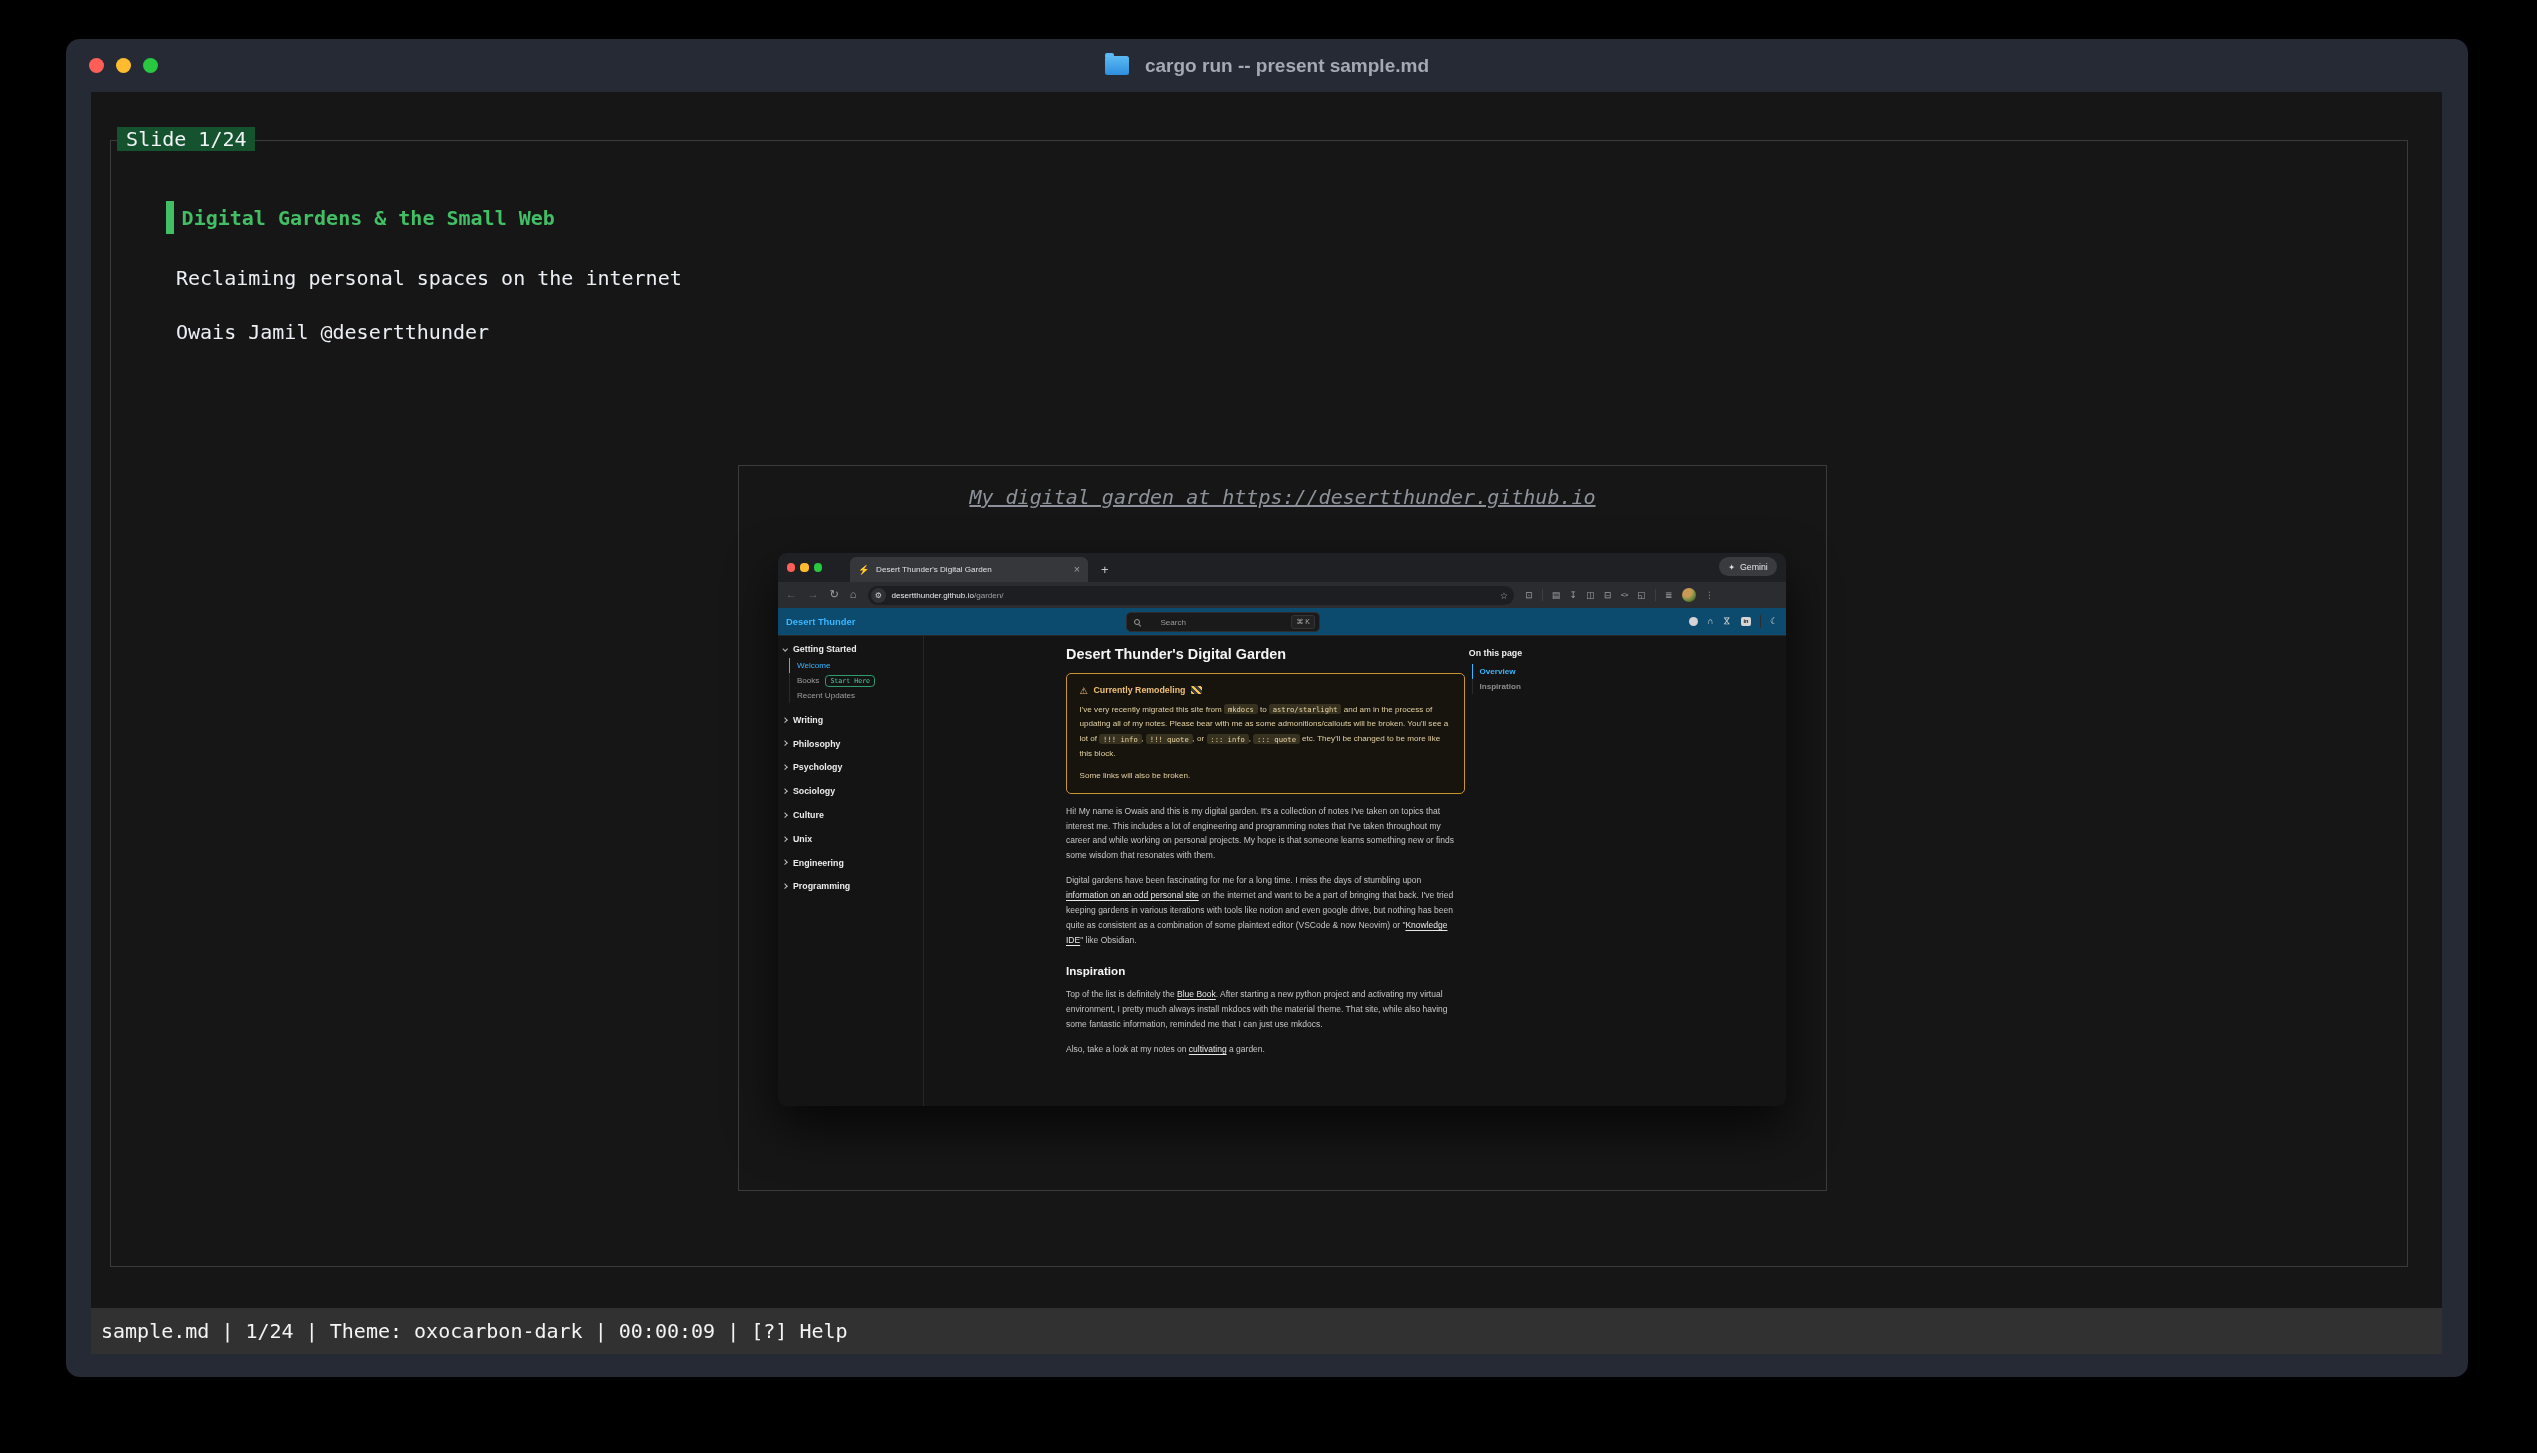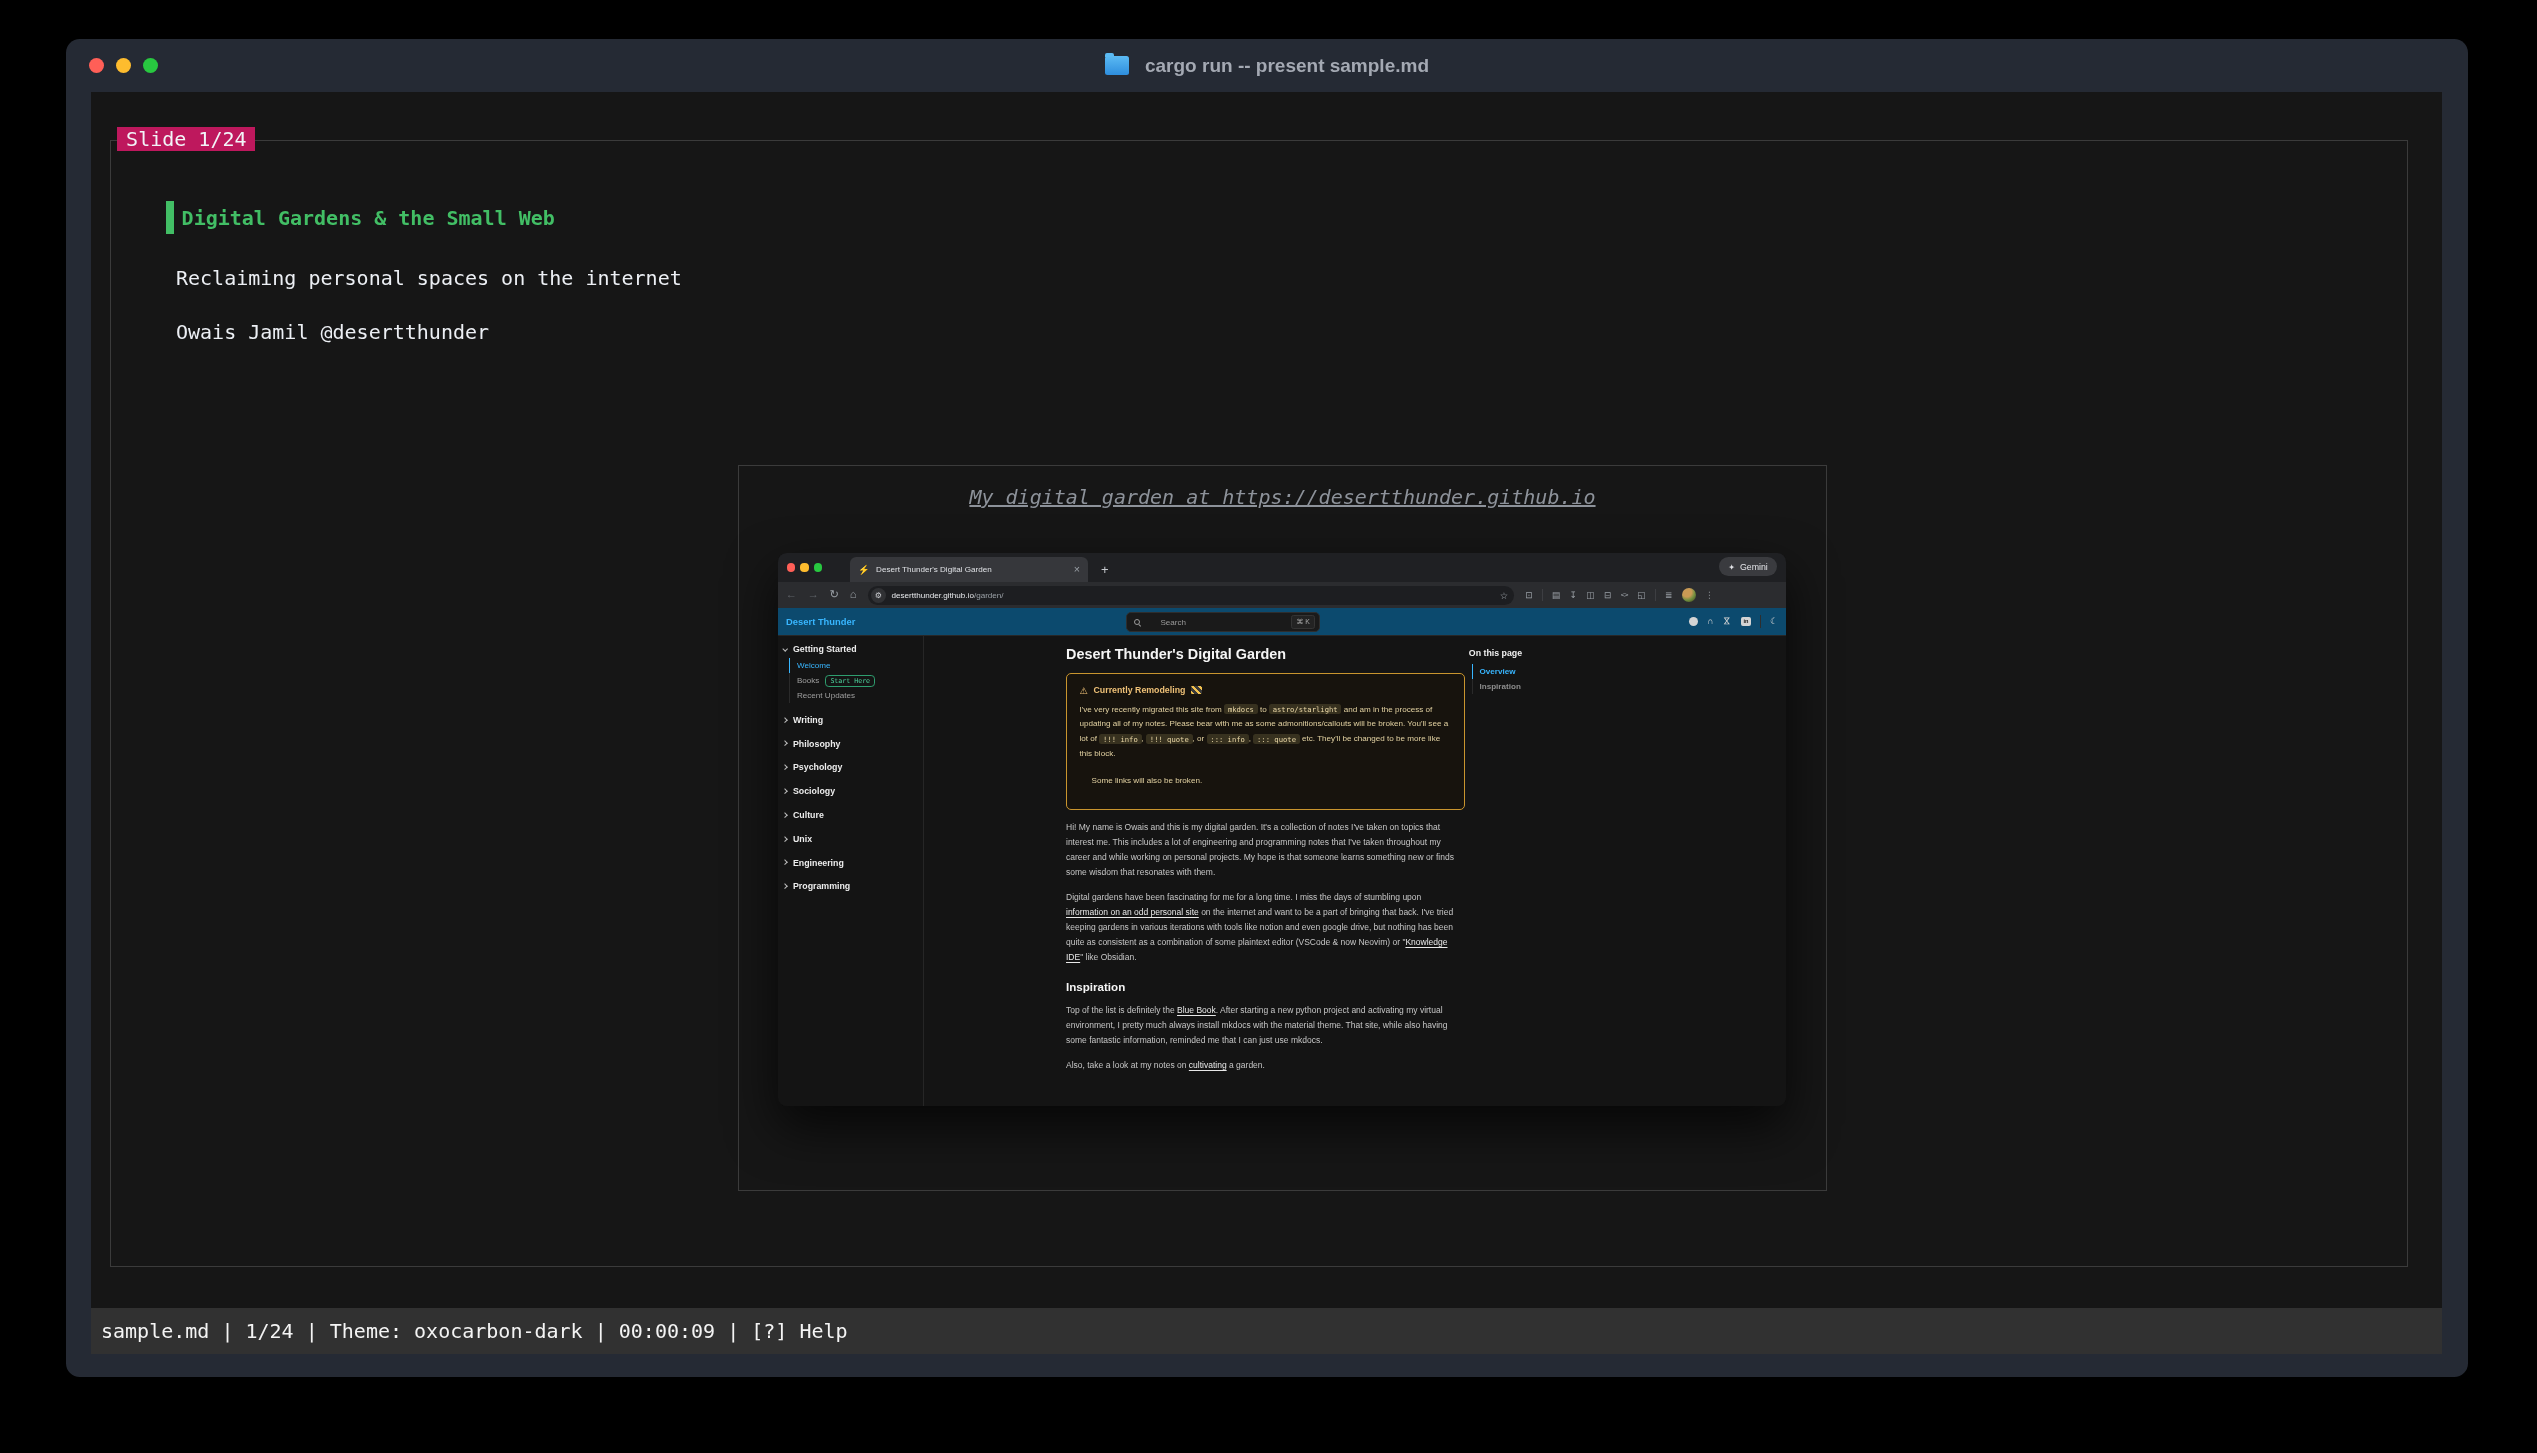--- a/index.html
+++ b/index.html
@@ -27,21 +27,21 @@
   }
   .doc-icon { width:24px; height:19px; border-radius:2.5px; background:linear-gradient(180deg,#5bbaf3,#2e8ede); position:relative; }
   .doc-icon::before { content:""; position:absolute; top:-3.1px; left:0; width:9.4px; height:4.4px; border-radius:1.9px 1.9px 0 0; background:#5bbaf3; }
 
   
   .terminal {
     position:absolute; left:25px; right:26px; top:53px; bottom:22.6px;
     background:#161616; font-family:"DejaVu Sans Mono", monospace; color:#f2f4f8;
   }
   .slide-frame { position:absolute; left:19px; top:48px; width:2298px; height:1127px; border:1.3px solid #3b3b3b; }
-  .frame-label { position:absolute; top:-14.4px; left:6.3px; background:#be185d; padding:0 8.8px; font-size:20px; color:#f2f4f8; }
+  .frame-label { position:absolute; top:-14.4px; left:6.3px; background:#14532d; padding:0 8.8px; font-size:20px; color:#f2f4f8; }
 
   .heading-row { position:absolute; left:55px; top:60px; display:flex; align-items:center; gap:7.5px; }
   .hbar { width:8.1px; height:33px; background:#42be65; }
   .htext { color:#42be65; font-size:20px; font-weight:bold; }
   .tline { position:absolute; left:65px; font-size:20px; color:#eceff4; }
   .tline.sub { top:125px; }
   .tline.author { top:179px; }
 
   .image-box { position:absolute; left:627px; top:324px; width:1089px; height:726px; border:1.3px solid #3b3b3b; }
   .caption { position:absolute; top:19px; left:0; right:0; text-align:center; font-style:italic; font-size:20px; color:#8d929a;text-decoration:underline; }
@@ -123,21 +123,21 @@
   .badge { margin-left:5.6px; border:0.6px solid #2e9e6f; color:#4fd7a0; border-radius:3.8px; font-family:"DejaVu Sans Mono", monospace; font-size:6.6px; padding:0 4.4px; line-height:10px; white-space:pre; }
 
   .s-main { width:399px; margin-left:142px; padding-top:10px; color:#c6c6c6; flex:0 0 auto; }
   .s-h1 { color:#f5f5f5; font-size:14.4px; font-weight:bold; margin:0 0 10.7px; }
   .callout { border:1.3px solid #c9952e; border-radius:5px; background:#17130d; padding:8.1px 12.5px 8.8px; color:#e3d2a2; font-size:8.1px; line-height:1.82; }
   .callout-title { display:flex; align-items:center; gap:5.6px; color:#eec077; font-weight:bold; font-size:8.8px; margin-bottom:3.8px; }
   .warn { font-size:9.4px; font-weight:normal; }
   .construction { display:inline-block; width:11.3px; height:8.1px; border-radius:1.3px;
     background:repeating-linear-gradient(45deg,#f2c14e 0 2.5px,#3a3a3a 2.5px 5px); }
   .callout p { margin:0 0 7.5px; }
-  .callout p:last-child { margin:12px; }
+  .callout p:last-child { margin:0; }
   .chip { font-family:"DejaVu Sans Mono", monospace; font-size:7.2px; background:#37311f; border-radius:2.5px; padding:0.6px 3.8px; color:#ecd9a8; white-space:pre; }
   .s-main > p { font-size:8.5px; line-height:1.76; margin:10px 0; }
   .s-main u { color:#e9e9e9; text-underline-offset:1.9px; }
   .s-h2 { color:#f5f5f5; font-size:11.6px; font-weight:bold; margin:15.7px 0 3.8px; }
 
   .s-toc { margin-left:3.8px; padding-top:12px; font-size:8.1px; flex:1 1 auto; }
   .toc-title { color:#f0f0f0; font-weight:bold; font-size:8.8px; margin-bottom:5.6px; }
   .toc-list { border-left:1.3px solid #2a2a2a; margin-left:3.1px;font-weight:bold; }
   .toc-item { height:15px; display:flex; align-items:center; padding-left:6.9px; color:#8d8d8d; border-left:1.3px solid transparent; margin-left:-1.3px; }
   .toc-item.active { color:#38b6ff; border-left-color:#38b6ff; }

